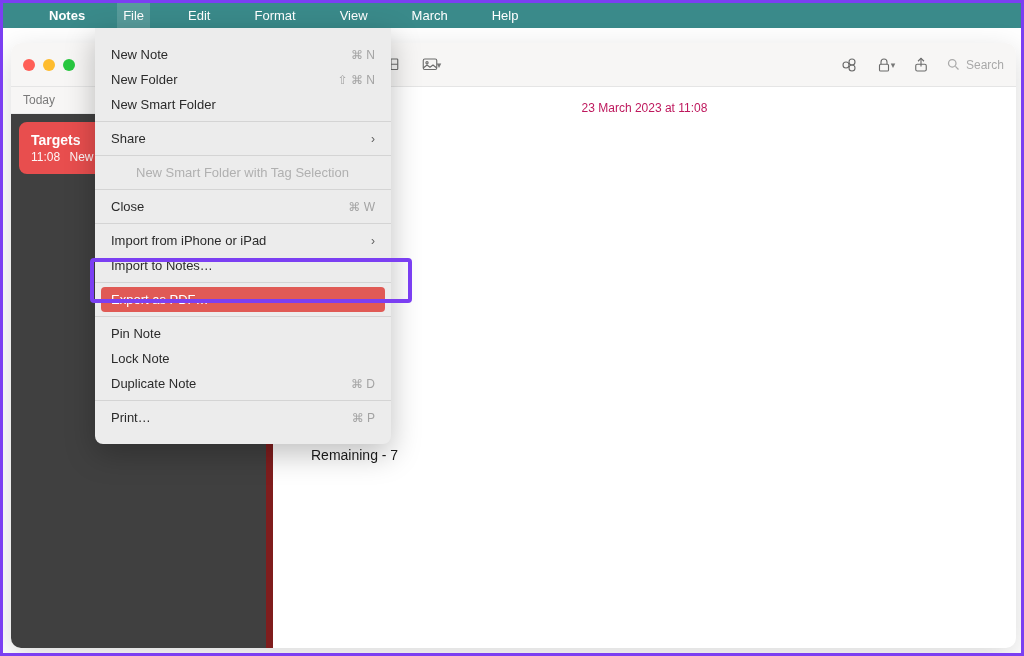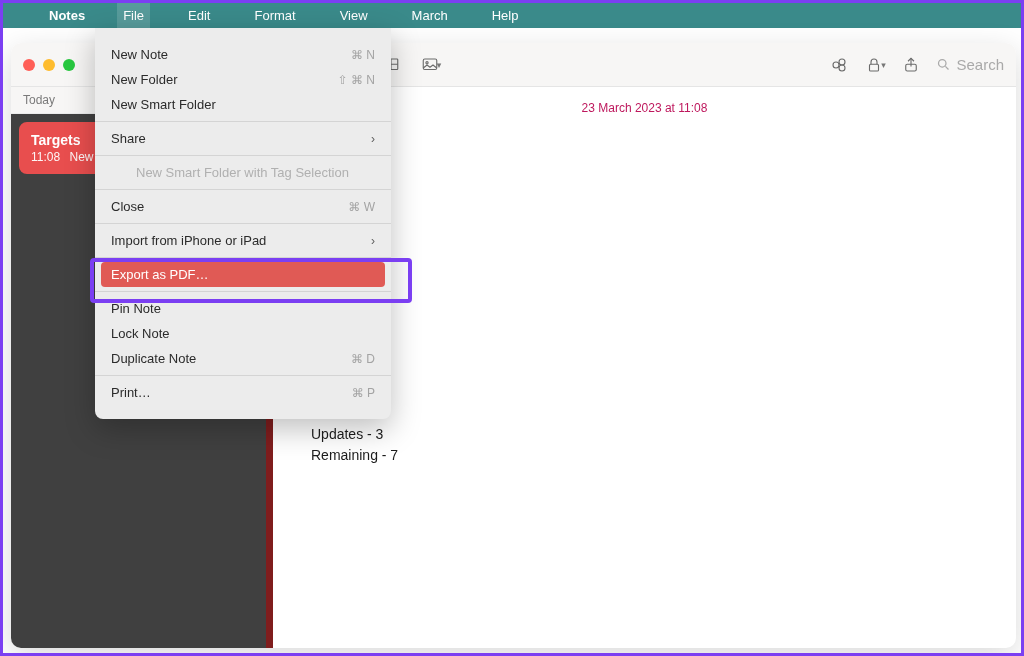--- a/index.html
+++ b/index.html
@@ -23,21 +23,21 @@
     .tool-icon { width: 22px; height: 22px; display: flex; align-items: center; justify-content: center; color: #6b6b6b; }
     .tool-icon svg { width: 18px; height: 18px; stroke: currentColor; fill: none; stroke-width: 1.5; }
     .tool-spacer { flex: 1; }
     .toolbar .divider { width: 1px; height: 22px; background: #e0e0e0; }
 
     .toolbar-group-left { display: flex; gap: 14px; align-items: center; width: 248px; }
     .toolbar-group-mid { display: flex; gap: 18px; align-items: center; }
     .toolbar-group-right { display: flex; gap: 14px; align-items: center; }
 
     .aa { font-size: 15px; color: #808080; }
-    .search-wrap { display: flex; align-items: center; gap: 5px; color: #a9a9a9; font-size: 15px; }
+    .search-wrap { display: flex; align-items: center; gap: 5px; color: #a9a9a9; font-size: 12px; }
 
     .content { flex: 1; display: flex; }
     .sidebar { width: 262px; border-right: 7px solid #7f1d1d; background: #404040; }
     .today-header { padding: 6px 12px; color: #7a7a7a; font-size: 12px; border-bottom: 1px solid #ececec; background: #f7f6f5; }
 
     .note-item { margin: 8px; padding: 10px 12px; border-radius: 8px; background: #e84e4e; color: #fff; }
     .note-item .title { font-weight: 700; font-size: 14px; }
     .note-item .sub { font-size: 12px; opacity: 0.95; margin-top: 2px; }
     .note-item .sub .time { margin-right: 6px; }
 
@@ -189,20 +189,23 @@
   <div class="dd-sep"></div>
   <div class="dd-row">
     <span>Close</span>
       <span class="shortcut">⌘ W</span>
   </div>
   <div class="dd-sep"></div>
   <div class="dd-row">
     <span>Import from iPhone or iPad</span>
       <span class="chev">›</span>
   </div>
+  <div class="dd-row">
+    <span>Import to Notes…</span>
+  </div>
   <div class="dd-sep"></div>
   <div class="dd-row highlight-hover">
     <span>Export as PDF…</span>
   </div>
   <div class="dd-sep"></div>
   <div class="dd-row">
     <span>Pin Note</span>
   </div>
   <div class="dd-row">
     <span>Lock Note</span>

